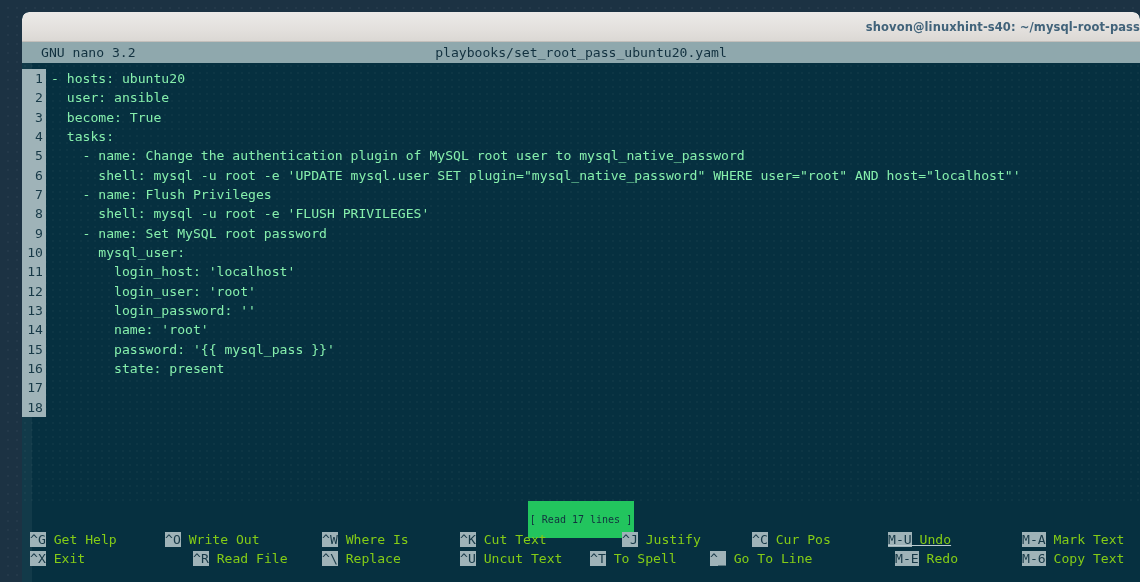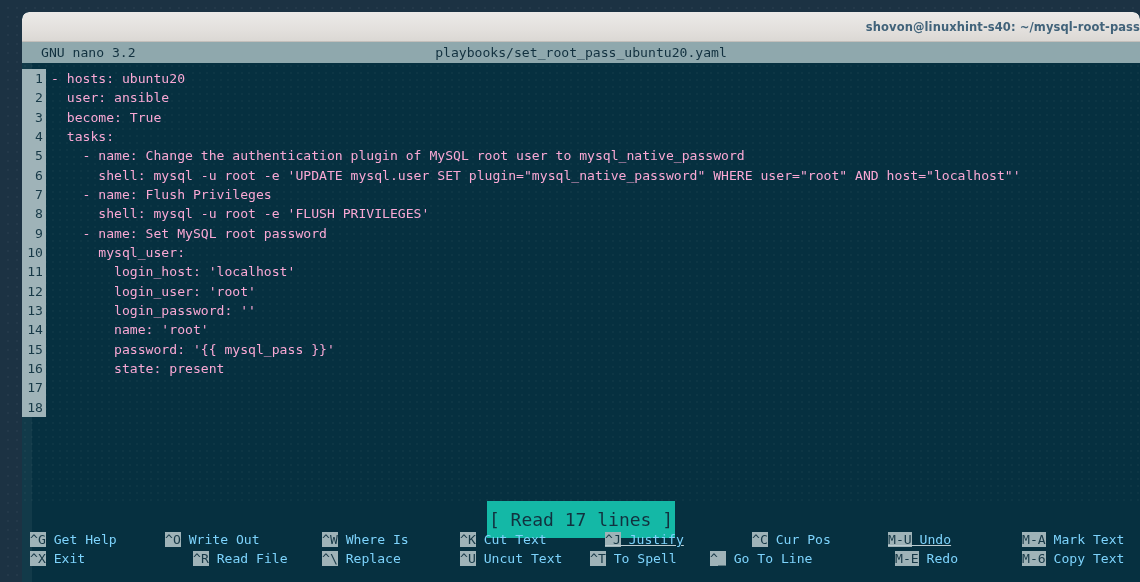--- a/index.html
+++ b/index.html
@@ -84,52 +84,52 @@
     line-height:19.33px;
     height:19.33px;
     box-sizing:border-box;
     margin-left:0;
     flex:0 0 auto;
   }
   .gutter-pad{flex:0 0 auto;width:5px;height:19.33px;background:transparent;}
   .code{
     flex:1 1 auto;
     font-size:13.1px;line-height:19.33px;height:19.33px;
-    color:#f9a8d4;overflow:hidden;
+    color:#86efac;overflow:hidden;
   }
   .code.empty{color:transparent;}
   
   #statusline{
     position:relative;height:21px;
     display:flex;align-items:center;justify-content:center;
   }
   #statusmsg{
-    background:#14b8a6;color:#12313f;
-    font-size:18px;line-height:19px;
+    background:#22c55e;color:#12313f;
+    font-size:10px;line-height:19px;
     padding:9px 2px;
     white-space:pre;
   }
   
   #shortcuts{
     position:relative;height:42px;
     color:#bccbd0;
     font-size:13.1px;
   }
   .scrow{
     position:absolute;left:0;right:0;height:19.33px;display:block;
   }
   .scrow.r1{top:0px;}
   .scrow.r2{top:19.33px;}
   .sc{
     position:absolute;white-space:pre;
   }
   .sc .k{
     background:#9fb3b8;color:#173947;padding:0 0px;
   }
-  .sc .l{color:#7dd3fc;}
+  .sc .l{color:#84cc16;}
   
   #vstrip{
     position:absolute;left:0;top:0;width:10px;height:541px;
     background:rgba(255,255,255,0.05);
   }
 </style>
 </head>
 <body>
 
 <div id="desktop">
@@ -154,21 +154,21 @@
       <div id="statusline">
         <span id="statusmsg">[ Read 17 lines ]</span>
       </div>
 
       <div id="shortcuts">
         <div class="scrow r1">
             <span class="sc" style="left: 8px;"><span class="k">^G</span><span class="l"> Get Help</span></span>
             <span class="sc" style="left: 143px;"><span class="k">^O</span><span class="l"> Write Out</span></span>
             <span class="sc" style="left: 300px;"><span class="k">^W</span><span class="l"> Where Is</span></span>
             <span class="sc" style="left: 438px;"><span class="k">^K</span><span class="l"> Cut Text</span></span>
-            <span class="sc" style="left: 583px; text-decoration: underline;"><span class="k">^J</span><span class="l"> Justify</span></span>
+            <span class="sc" style="left: 600px;"><span class="k">^J</span><span class="l"> Justify</span></span>
             <span class="sc" style="left: 730px; text-align: right;"><span class="k">^C</span><span class="l"> Cur Pos</span></span>
             <span class="sc" style="left: 866px; text-decoration: underline;"><span class="k">M-U</span><span class="l"> Undo</span></span>
             <span class="sc" style="left: 1000px;"><span class="k">M-A</span><span class="l"> Mark Text</span></span>
           </div>
         <div class="scrow r2">
             <span class="sc" style="left: 8px;"><span class="k">^X</span><span class="l"> Exit</span></span>
             <span class="sc" style="left: 143px; padding-left: 28px;"><span class="k">^R</span><span class="l"> Read File</span></span>
             <span class="sc" style="left: 300px;"><span class="k">^\</span><span class="l"> Replace</span></span>
             <span class="sc" style="left: 438px;"><span class="k">^U</span><span class="l"> Uncut Text</span></span>
             <span class="sc" style="left: 568px;"><span class="k">^T</span><span class="l"> To Spell</span></span>

